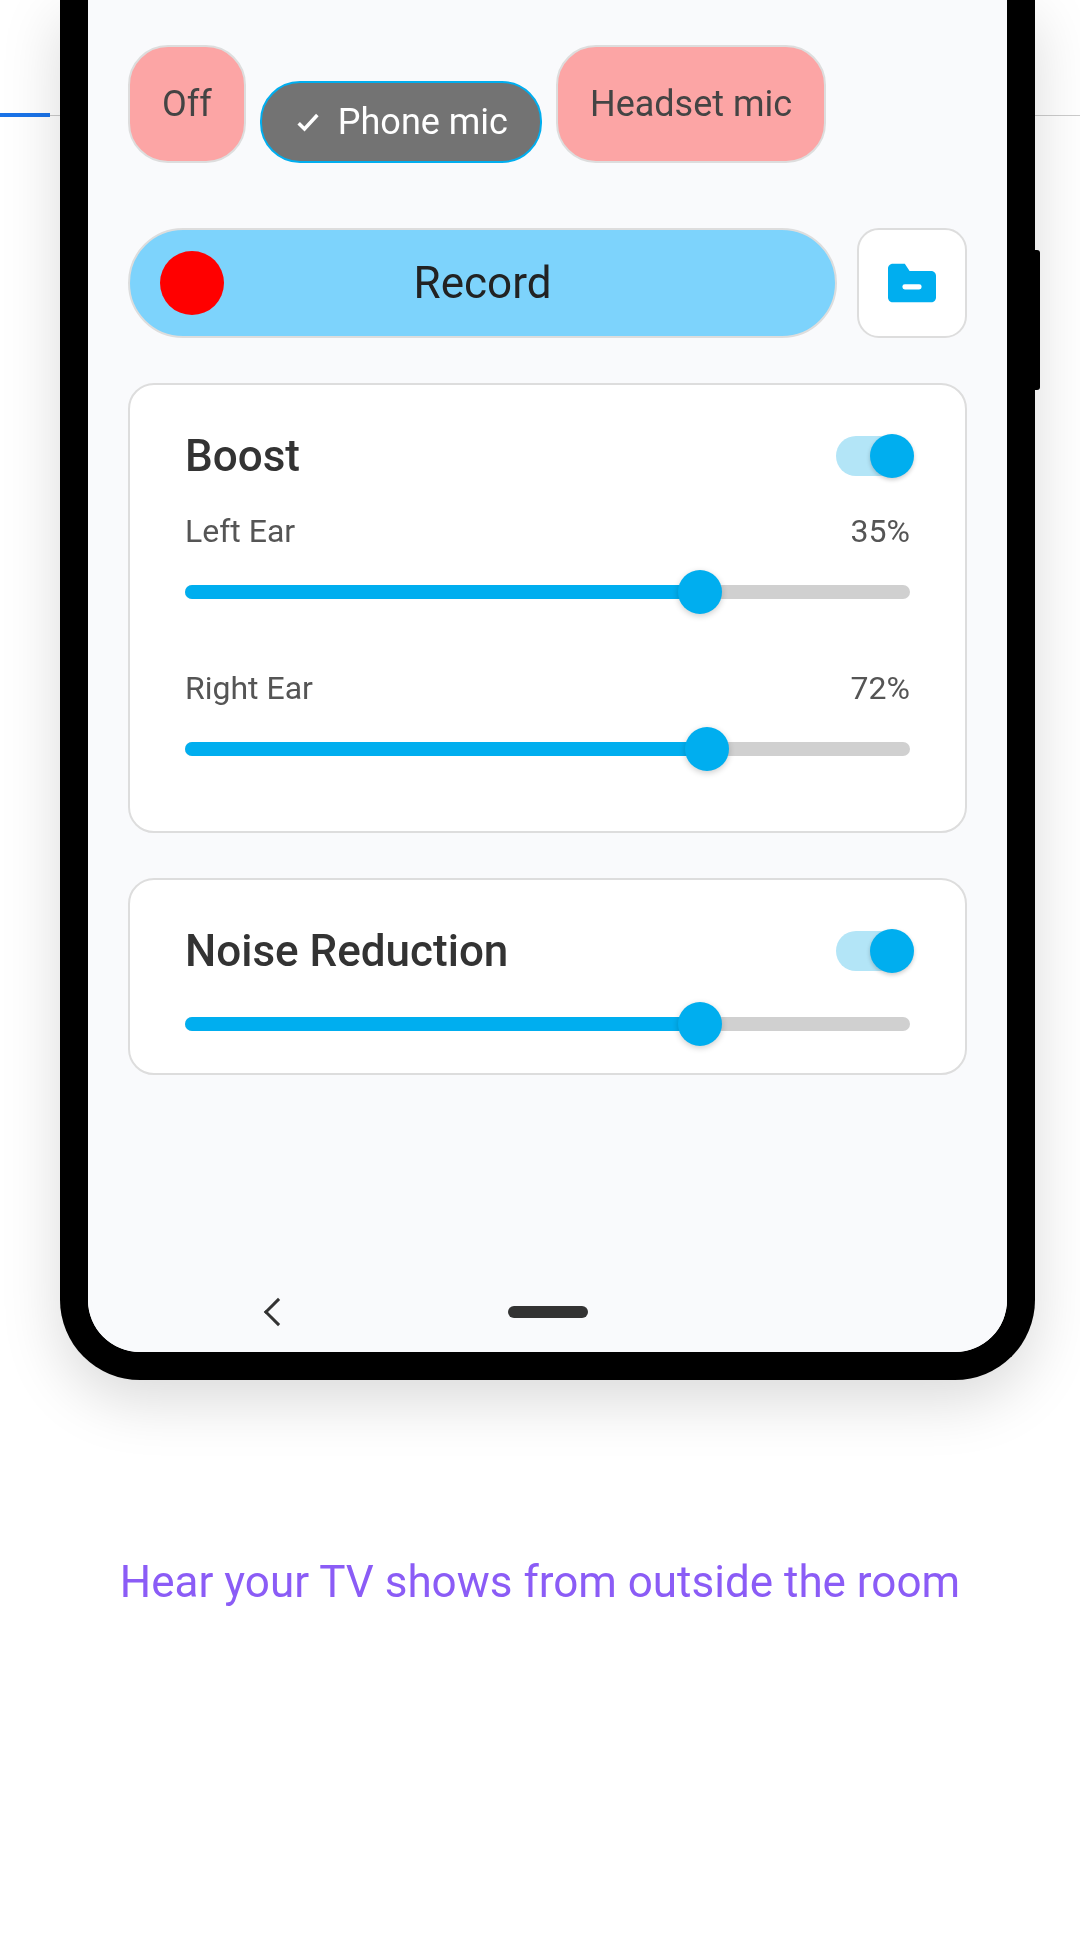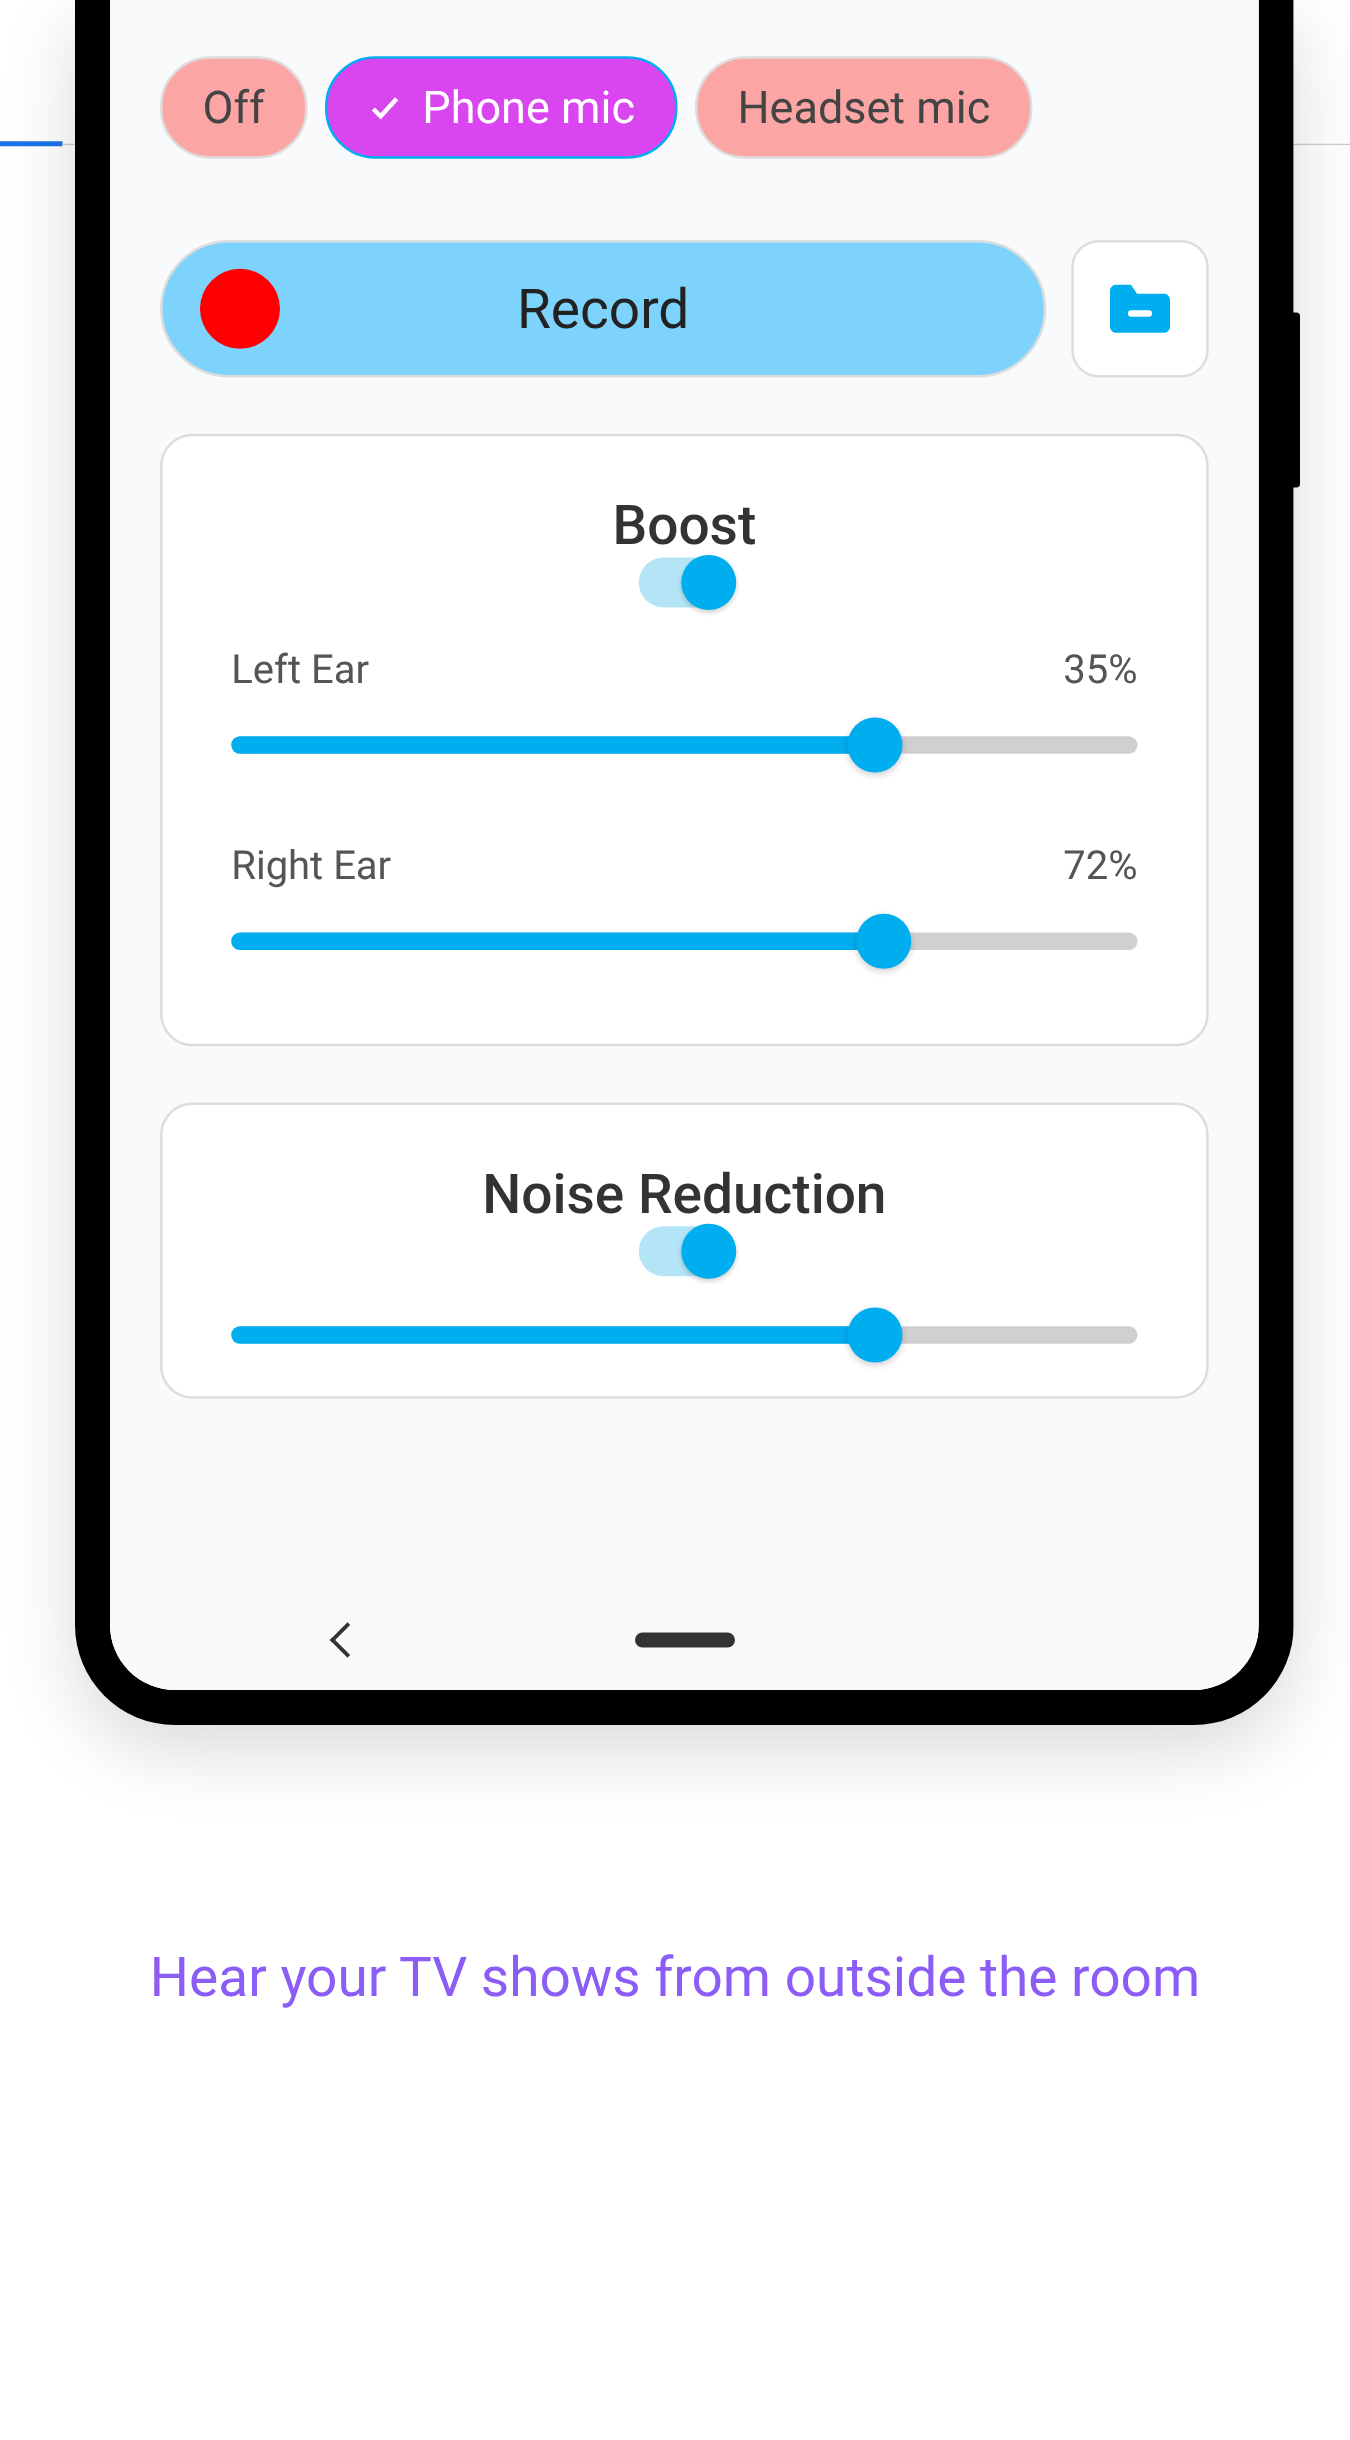--- a/index.html
+++ b/index.html
@@ -70,23 +70,24 @@
       border-radius: 40px;
       border: 2px solid #ddd;
       background: #fca5a5;
       color: #444;
       cursor: pointer;
       display: flex;
       align-items: center;
       gap: 16px;
     }
     .mic-btn.active {
-      background: #d946ef;
+      background: #737373;
       border-color: #00aeef;
       color: #fff;
+      margin-top: 36px;
     }
     .check-icon {
       width: 28px;
       height: 28px;
     }
     .record-row {
       display: flex;
       gap: 20px;
       margin-top: 65px;
     }
@@ -133,23 +134,23 @@
     }
     .card {
       border: 2px solid #ddd;
       border-radius: 26px;
       background: #fff;
       margin-top: 45px;
       padding: 45px 55px;
     }
     .card-header {
       display: flex;
+      justify-content: space-between;
       align-items: center;
       margin-bottom: 30px;
-      flex-direction: column;
     }
     .card-title {
       font-size: 44px;
       font-weight: 500;
       color: #333;
     }
     .toggle {
       width: 74px;
       height: 40px;
       border-radius: 20px;

